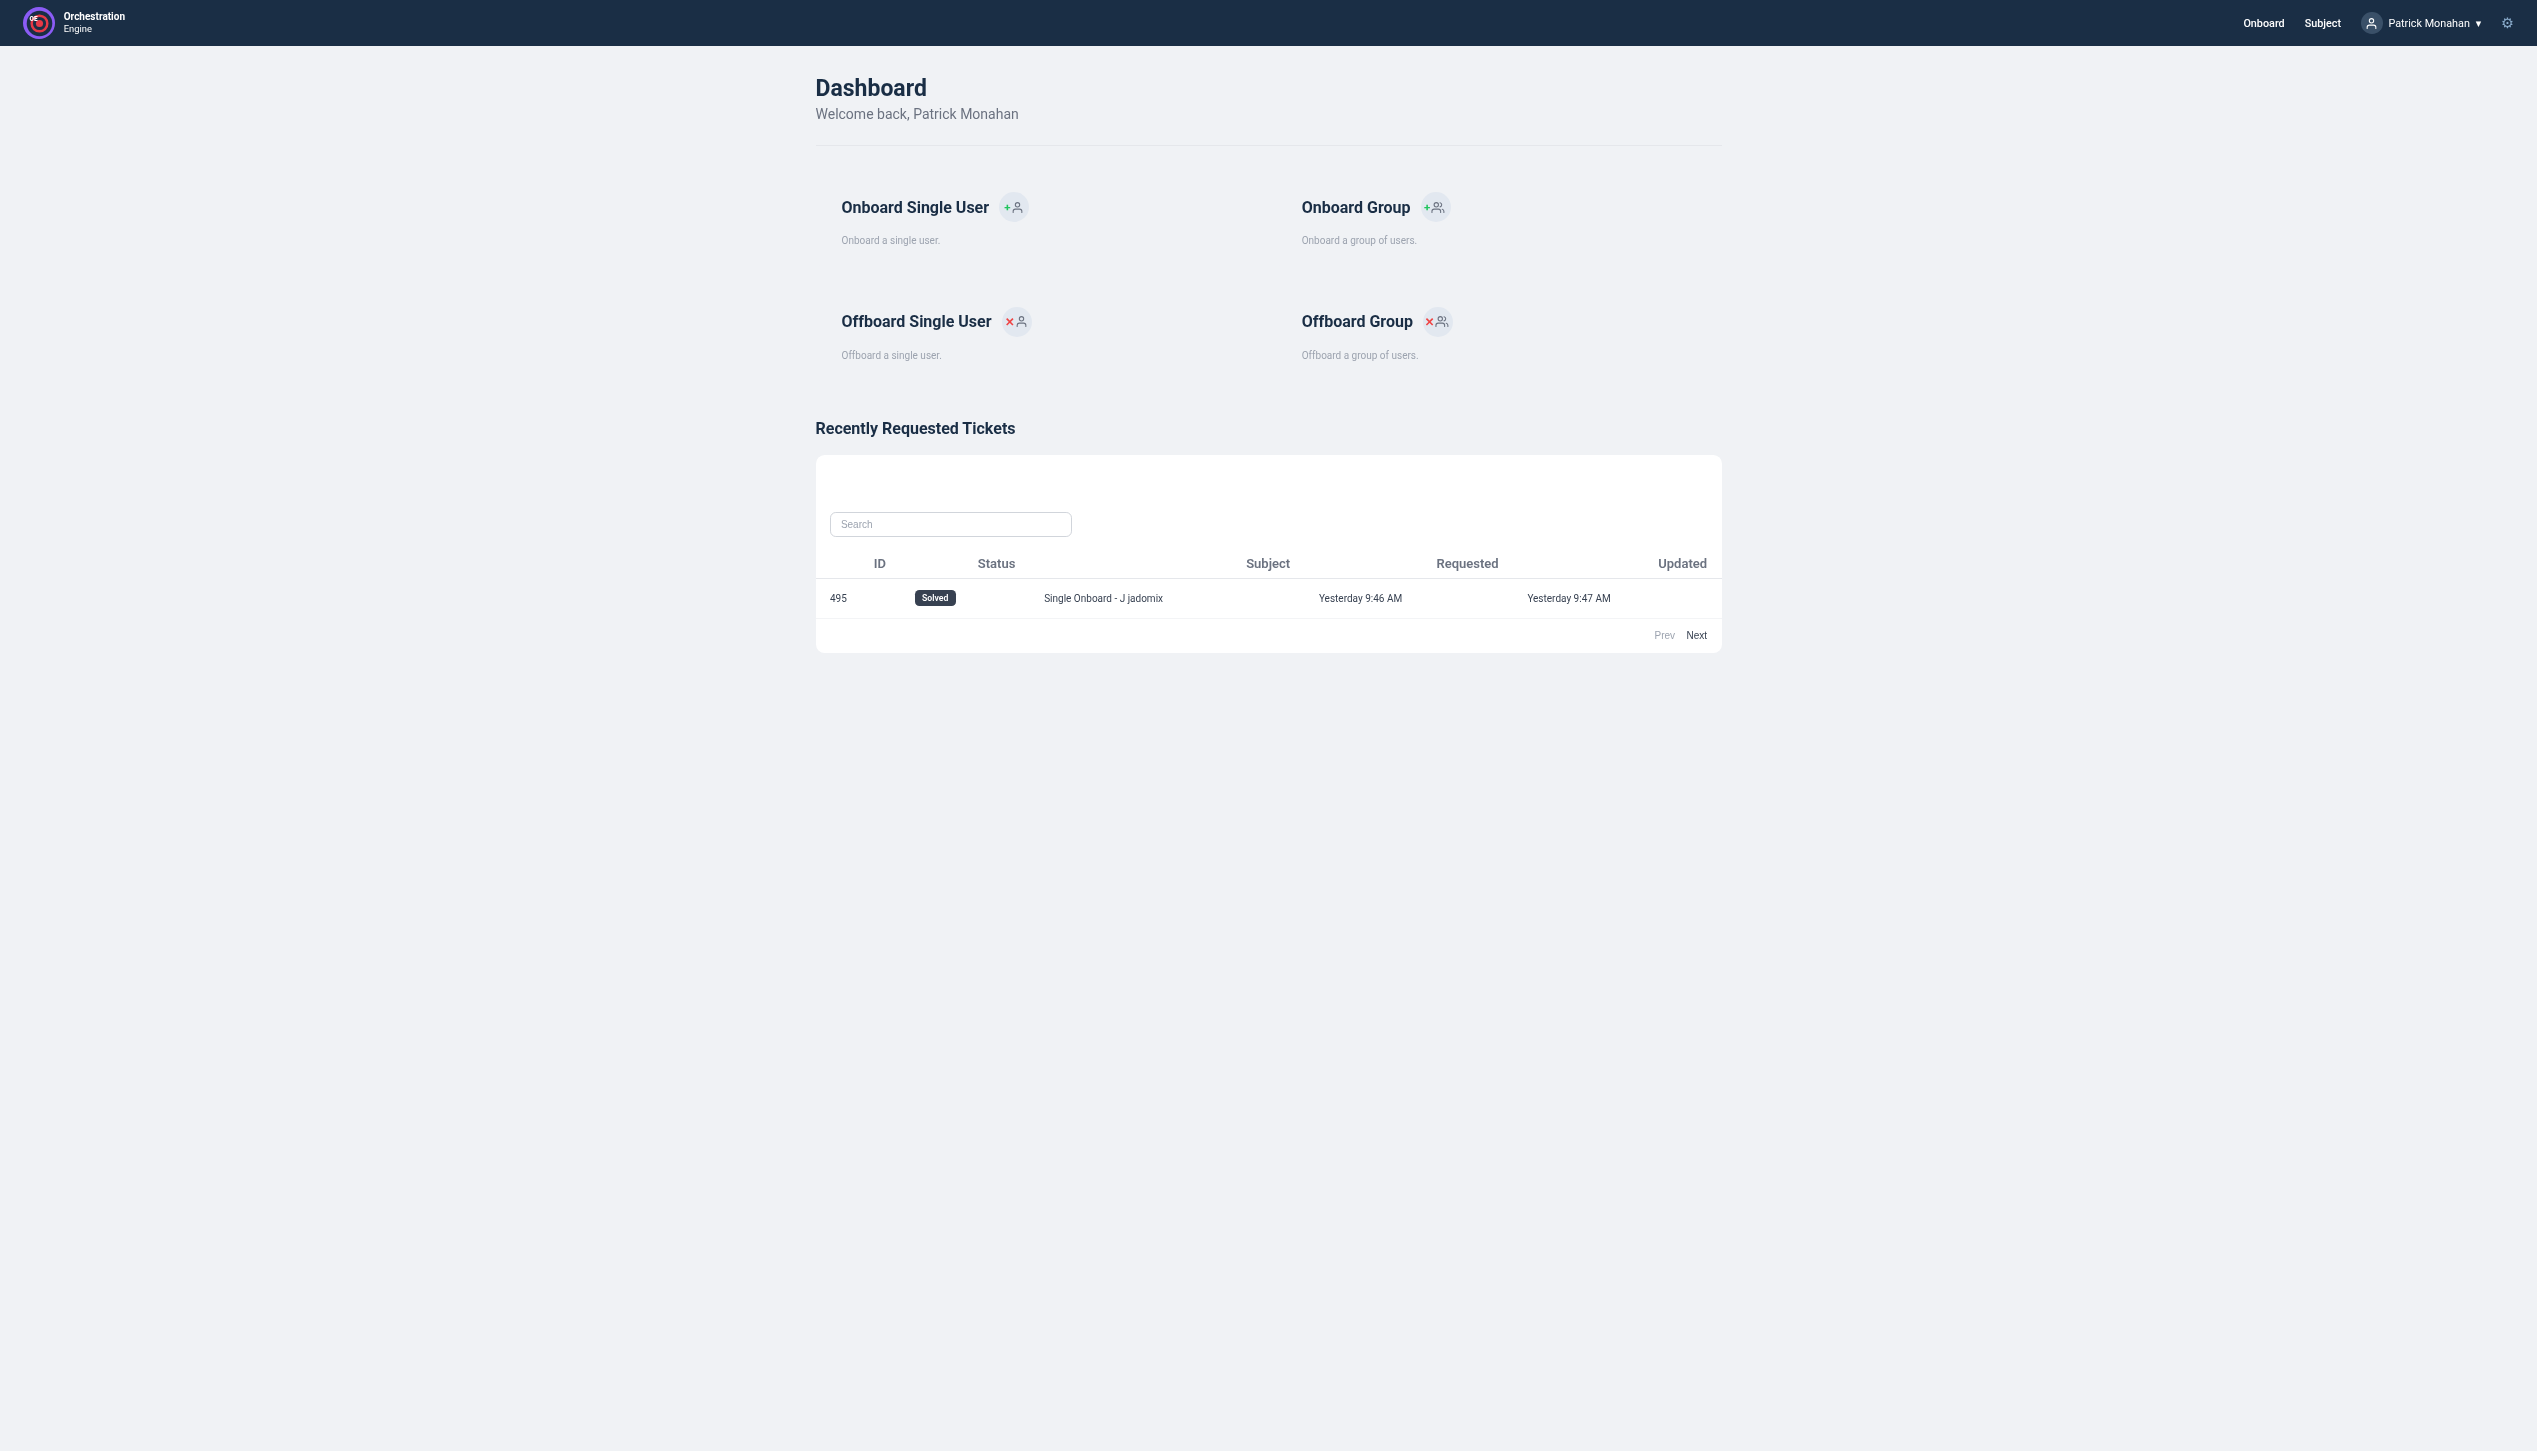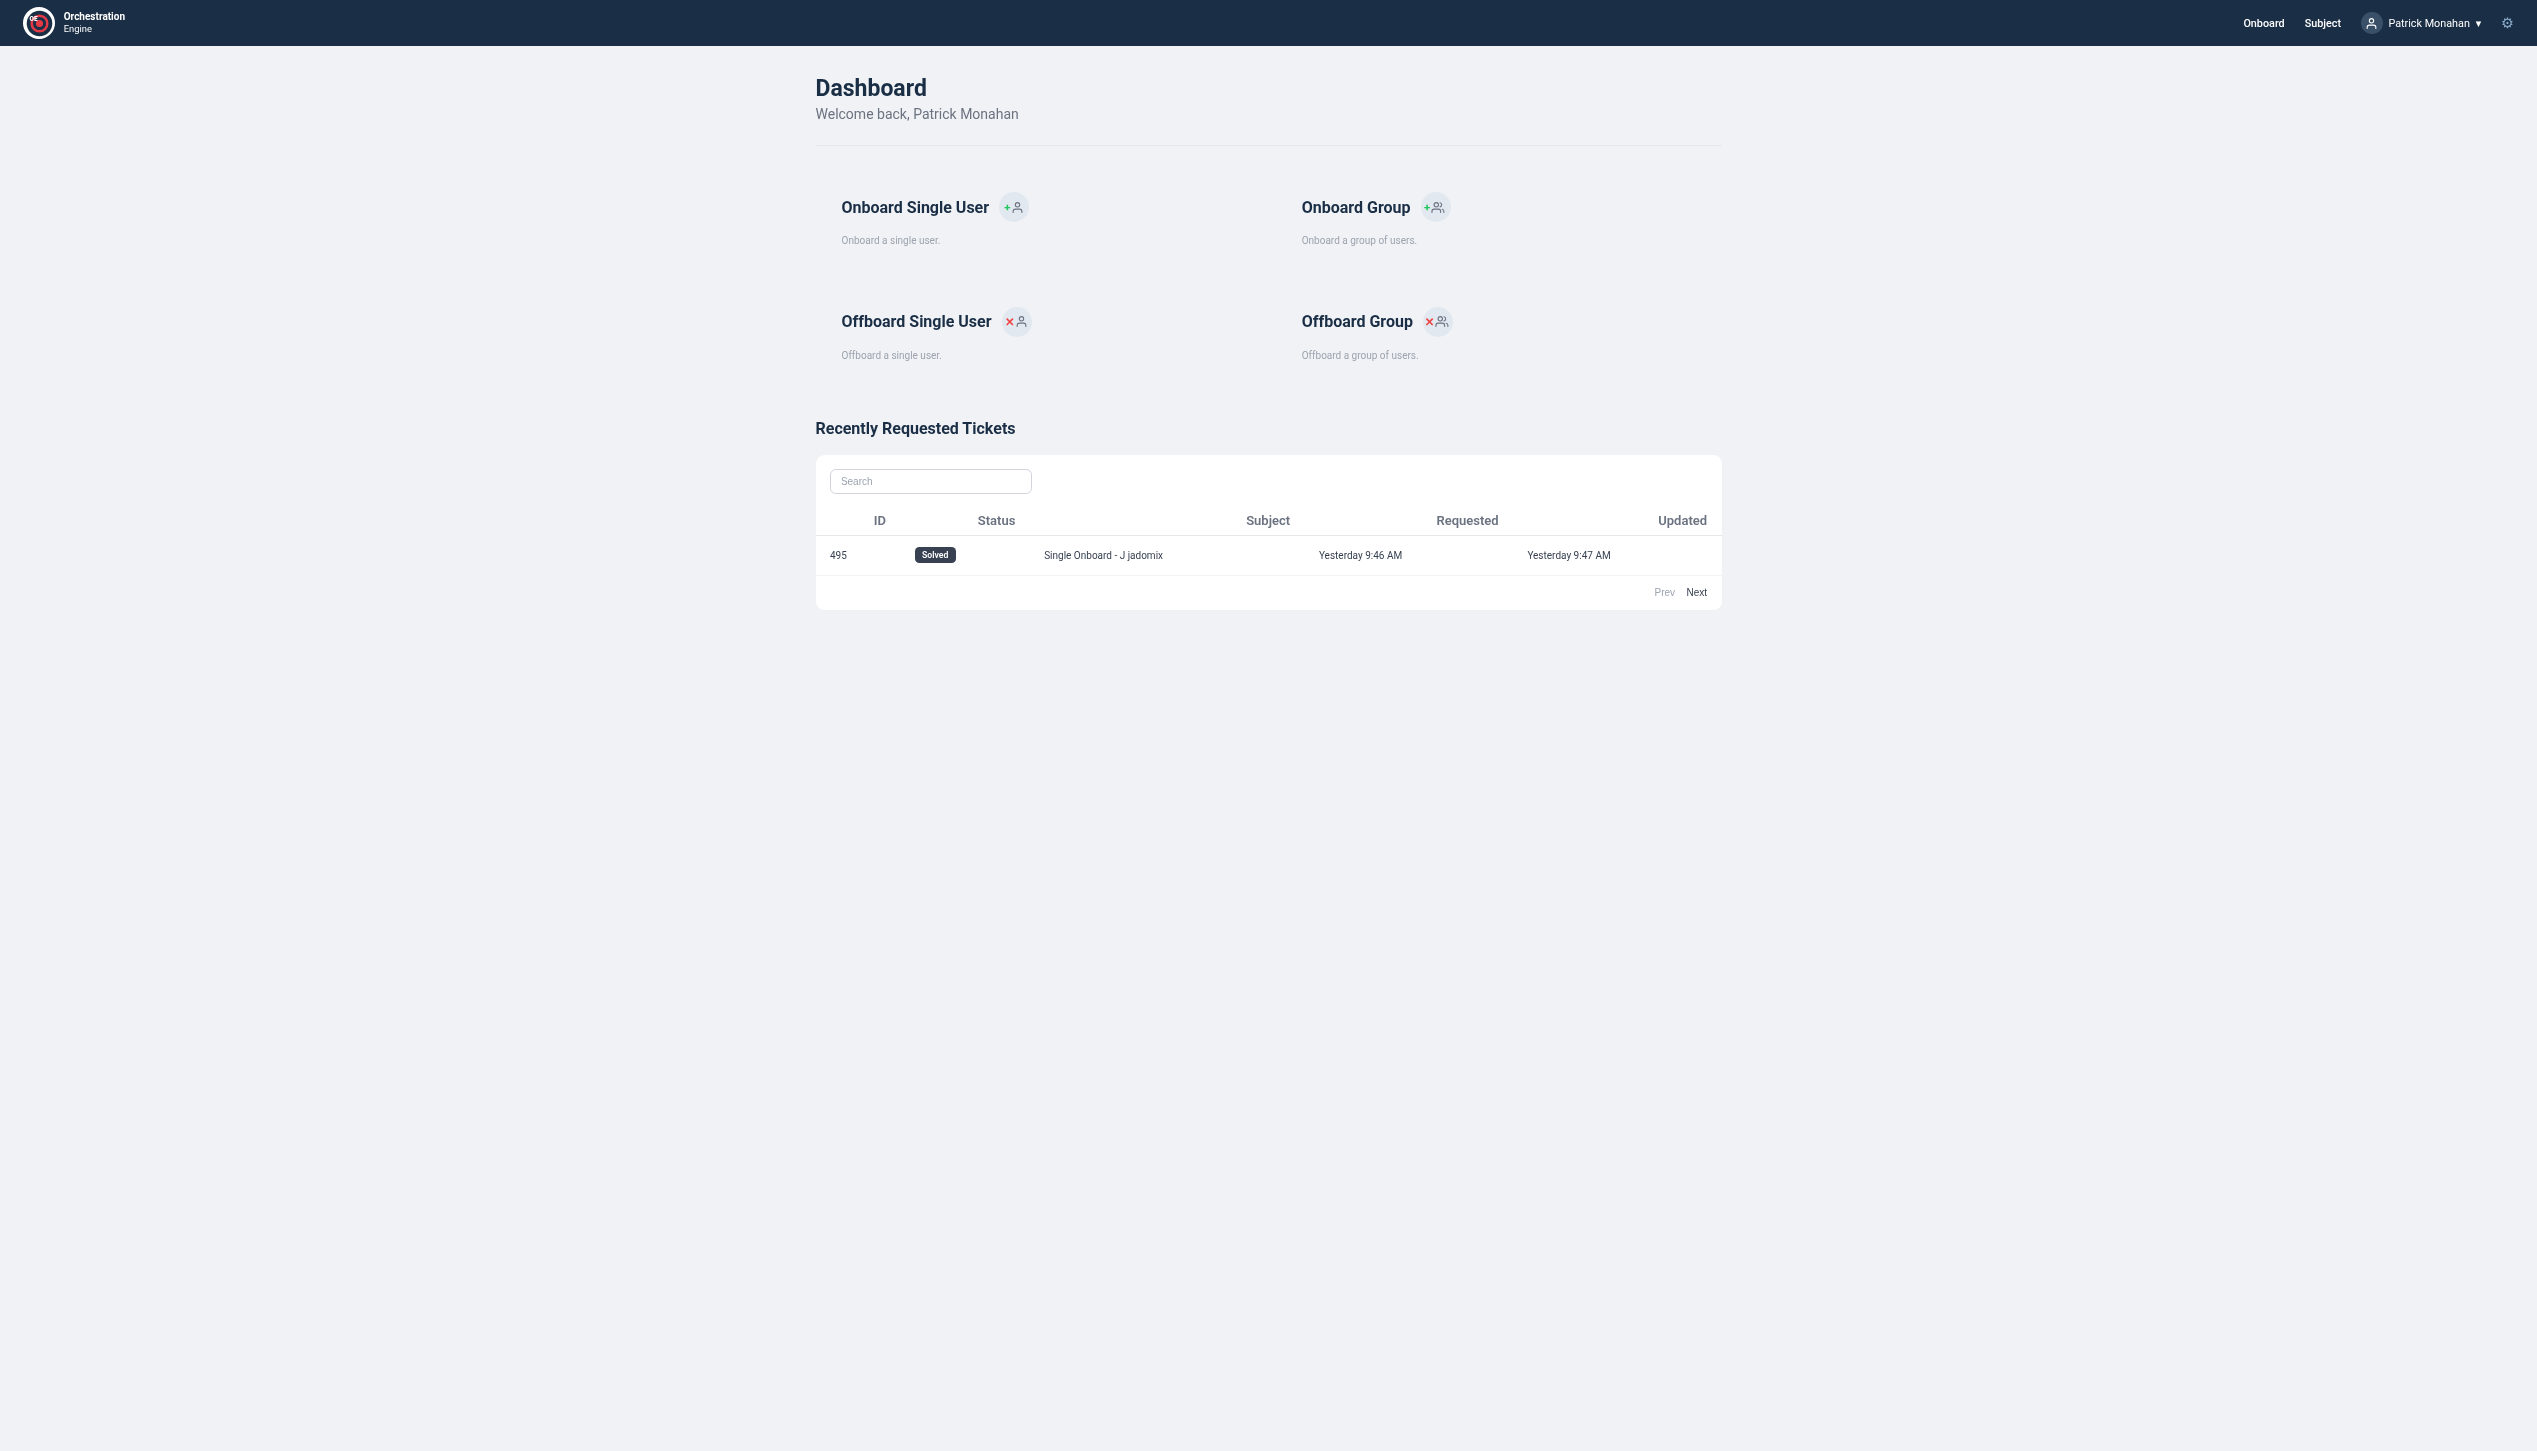--- a/index.html
+++ b/index.html
@@ -27,21 +27,21 @@
     .header-left {
       display: flex;
       align-items: center;
       gap: 8.7px;
     }
 
     .logo-icon {
       width: 32px;
       height: 32px;
       border-radius: 50%;
-      background: #ffffff;
+      background: #8b5cf6;
       display: flex;
       align-items: center;
       justify-content: center;
       font-weight: 900;
       font-size: 11.5px;
       color: #1a2e45;
       position: relative;
       overflow: hidden;
     }
 
@@ -197,27 +197,28 @@
       background: white;
       border-radius: 8.7px;
       padding: 0;
     }
 
     .search-bar {
       padding: 14.4px 14.4px 11.5px;
     }
 
     .search-input {
-      width: 202px;
+      width: 242px;
       padding: 5.8px 10px;
       border: 0.7px solid #d1d5db;
       border-radius: 5.8px;
       font-size: 10px;
       color: #374151;
       outline: none;
+      margin-top: 43px;
     }
 
     .search-input::placeholder {
       color: #9ca3af;
     }
 
     .table {
       width: 100%;
       border-collapse: collapse;
     }

